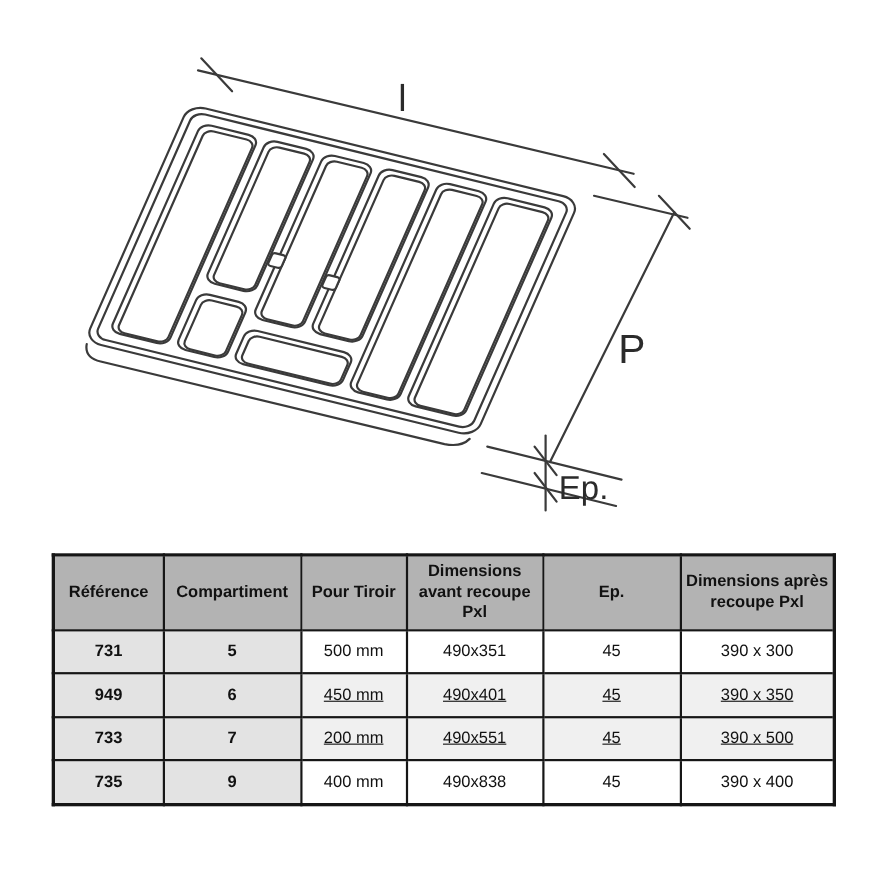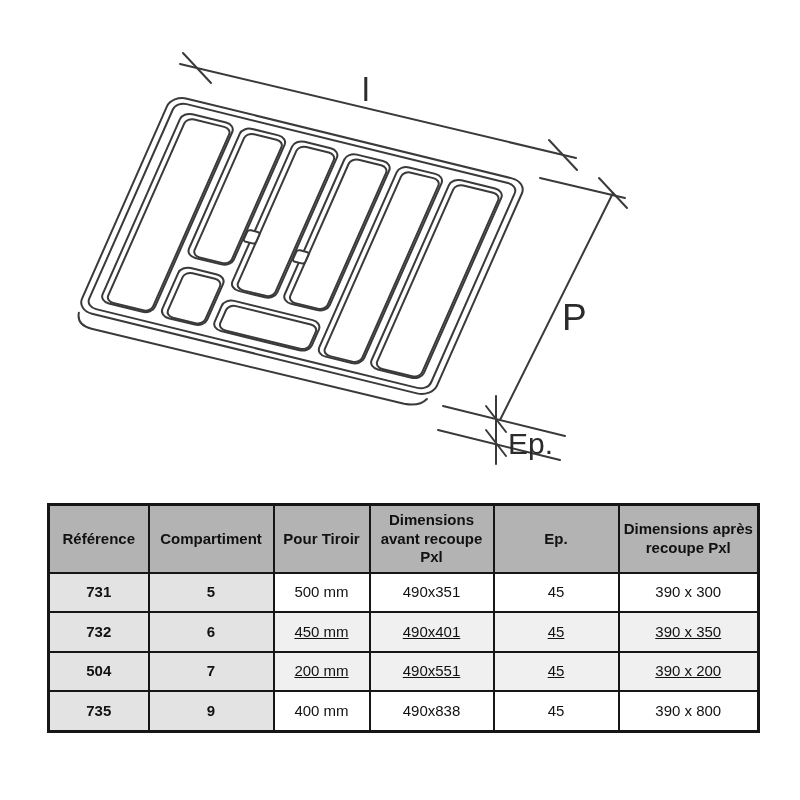--- a/index.html
+++ b/index.html
@@ -151,39 +151,39 @@
     <tbody>
         <tr>
           <td class="col-label">731</td>
           <td class="col-label">5</td>
           <td>500 mm</td>
           <td>490x351</td>
           <td>45</td>
           <td>390 x 300</td>
         </tr>
         <tr class="alt">
-          <td class="col-label">732</td>
+          <td class="col-label">949</td>
           <td class="col-label">6</td>
           <td>450 mm</td>
           <td>490x401</td>
           <td>45</td>
           <td>390 x 350</td>
         </tr>
         <tr class="alt">
-          <td class="col-label">504</td>
+          <td class="col-label">733</td>
           <td class="col-label">7</td>
           <td>200 mm</td>
           <td>490x551</td>
           <td>45</td>
-          <td>390 x 200</td>
+          <td>390 x 500</td>
         </tr>
         <tr>
           <td class="col-label">735</td>
           <td class="col-label">9</td>
           <td>400 mm</td>
           <td>490x838</td>
           <td>45</td>
-          <td>390 x 800</td>
+          <td>390 x 400</td>
         </tr>
       </tbody>
   </table>
 
 </div>
 
 </body></html>

